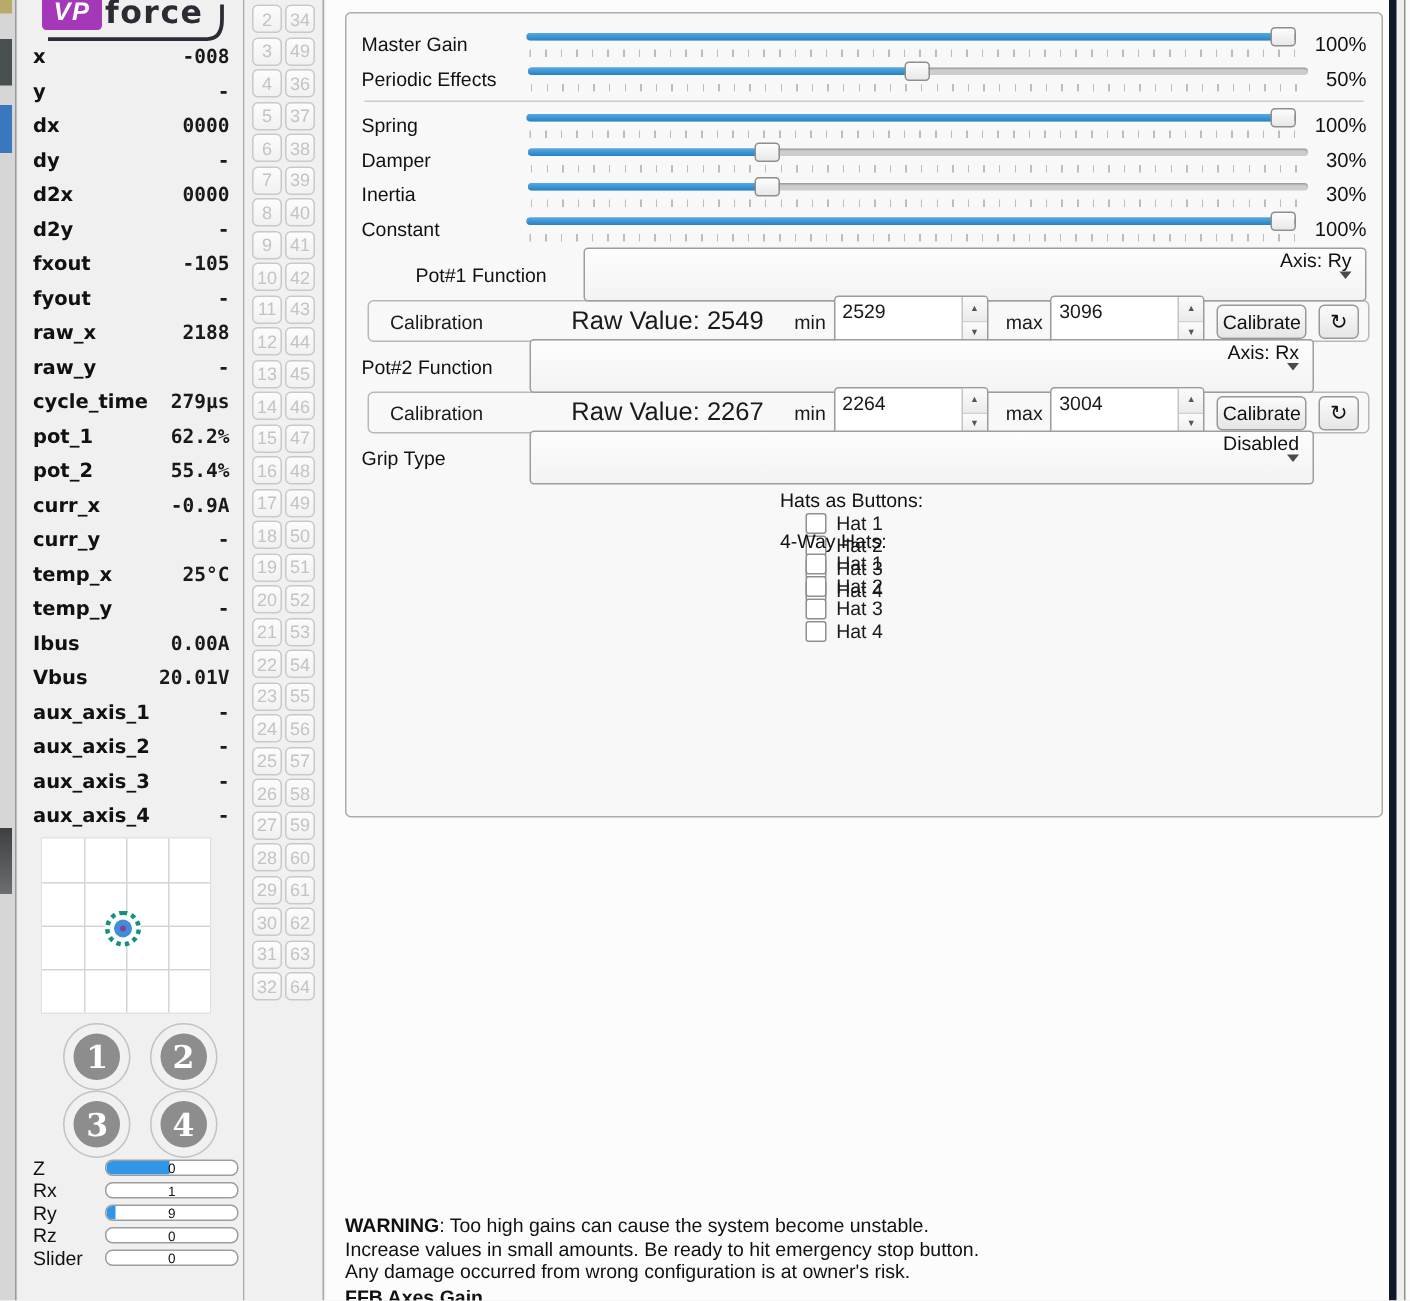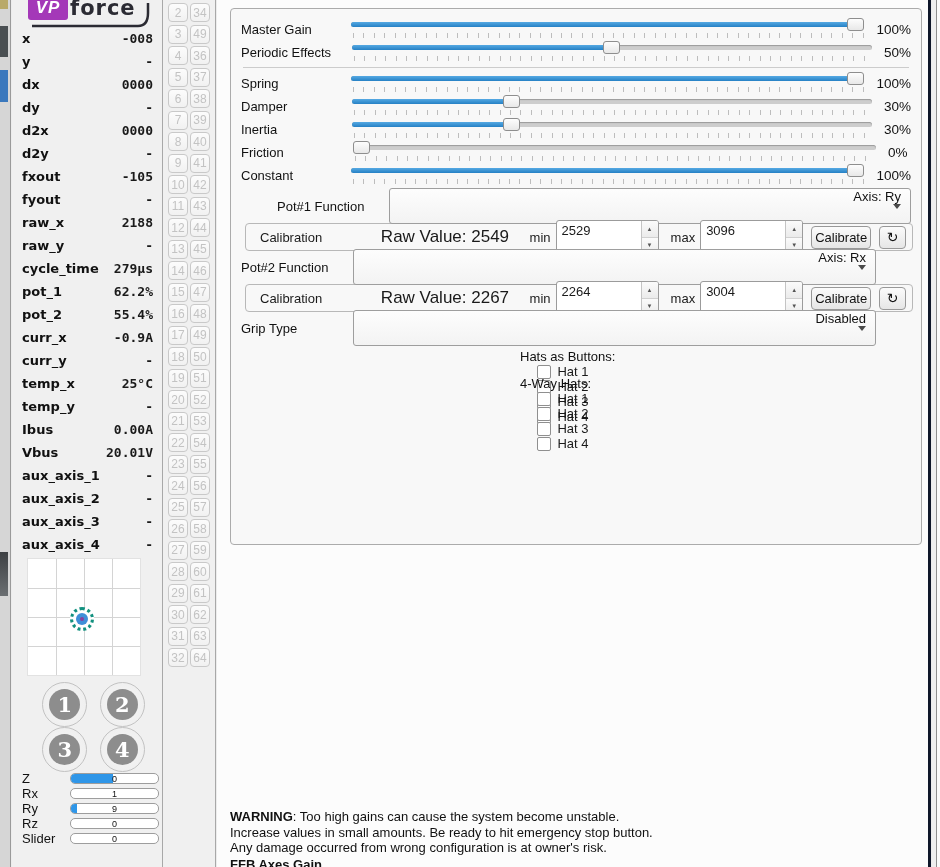--- a/index.html
+++ b/index.html
@@ -44,21 +44,21 @@
   .ax-bar { position:relative; width:89px; height:11px; border:1px solid #9d9d9d; border-radius:5px; background:#fff; overflow:hidden; }
   .ax-fill { position:absolute; left:0; top:0; bottom:0; background:#2f96e8; }
   .ax-val { position:absolute; left:0; right:0; top:0; text-align:center; font-size:9px; line-height:10px; color:#111; }
 
   
   .btncol { position:absolute; left:163px; top:0; width:53px; height:867px; background:#f0f0f0; border-right:1px solid #a8a8a8; padding-top:3px; }
   .bg-row { display:flex; justify-content:center; gap:2px; margin-bottom:2.5px; }
   .bg-btn { width:20px; height:19px; border:1px solid #c9c9c9; border-radius:4px; background:linear-gradient(#fcfcfc,#f1f1f1); color:#c3c3c3; font-size:12px; display:flex; align-items:center; justify-content:center; }
 
   
-  .main { position:absolute; left:217px; top:0; width:714px; height:867px; background:#fcfcfc; border-right:3px solid #0f172a; }
+  .main { position:absolute; left:217px; top:0; width:714px; height:867px; background:#fcfcfc; border-right:5px solid #0f172a; }
   .right-strip { position:absolute; left:932px; top:0; width:8px; height:867px; background:#efefef; }
   .right-strip-inner { position:absolute; left:4px; top:0; width:4px; height:867px; background:#fbfbfb; border-left:1px solid #8f8f8f; }
 
   .groupbox { position:absolute; left:13px; top:8px; width:692px; height:537px; border:1px solid #ababab; border-radius:4px; background:#f8f8f8; padding:9px 10px 0 10px; }
 
   .ctl-row { display:flex; align-items:center; height:23px; }
   .ctl-label { width:112px; font-size:13px; color:#111; white-space:nowrap; }
 
   .slider { position:relative; width:523px; height:23px; }
   .sl-track { position:absolute; left:0; top:4px; width:100%; height:5px; border-radius:3px; background:#cdcdcd; box-shadow:inset 0 1px 1px rgba(0,0,0,.25); }
@@ -448,30 +448,20 @@
           <span class="ctl-label">Inertia</span>
           <div class="slider">
             <div class="sl-track"></div>
             <div class="sl-fill" style="width: 30%;"></div>
             <div class="sl-ticks"></div>
             <div class="sl-handle" style="left: calc(30% - 5px);"></div>
           </div>
           <span class="sl-value">30%</span>
         </div>
         <div class="ctl-row">
-          <span class="ctl-label">Friction</span>
-          <div class="slider">
-            <div class="sl-track"></div>
-            <div class="sl-fill" style="width: 0%;"></div>
-            <div class="sl-ticks"></div>
-            <div class="sl-handle" style="left: calc(0% + 0px);"></div>
-          </div>
-          <span class="sl-value">0%</span>
-        </div>
-        <div class="ctl-row">
           <span class="ctl-label">Constant</span>
           <div class="slider">
             <div class="sl-track"></div>
             <div class="sl-fill" style="width: 100%;"></div>
             <div class="sl-ticks"></div>
             <div class="sl-handle" style="left: calc(100% - 17px);"></div>
           </div>
           <span class="sl-value">100%</span>
         </div>
       </div>

